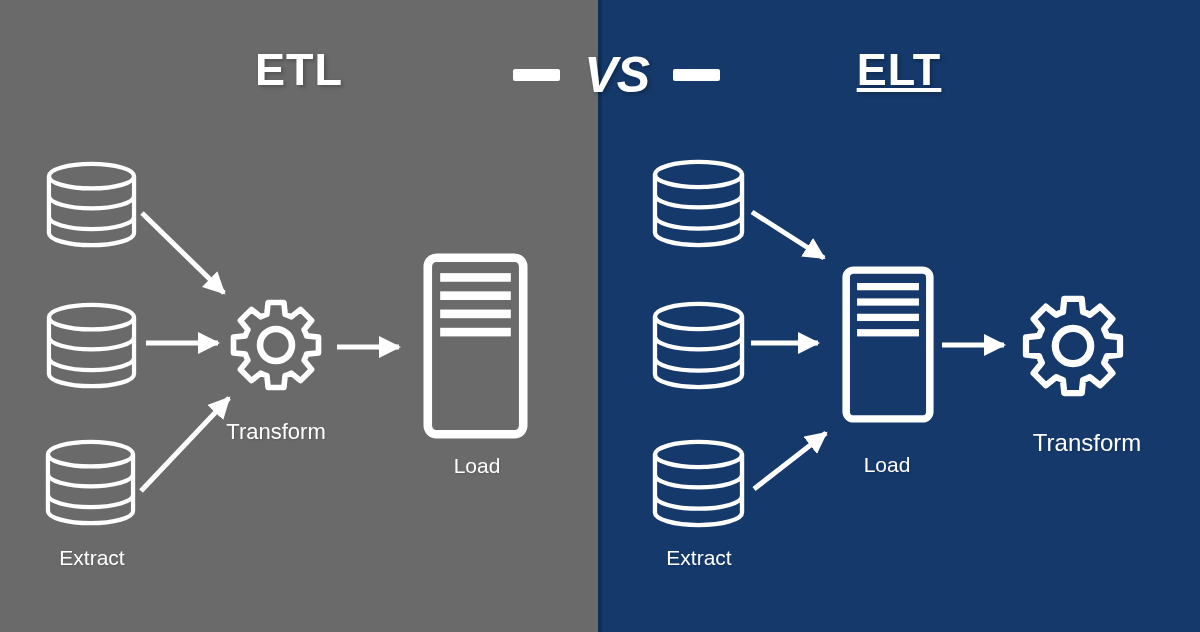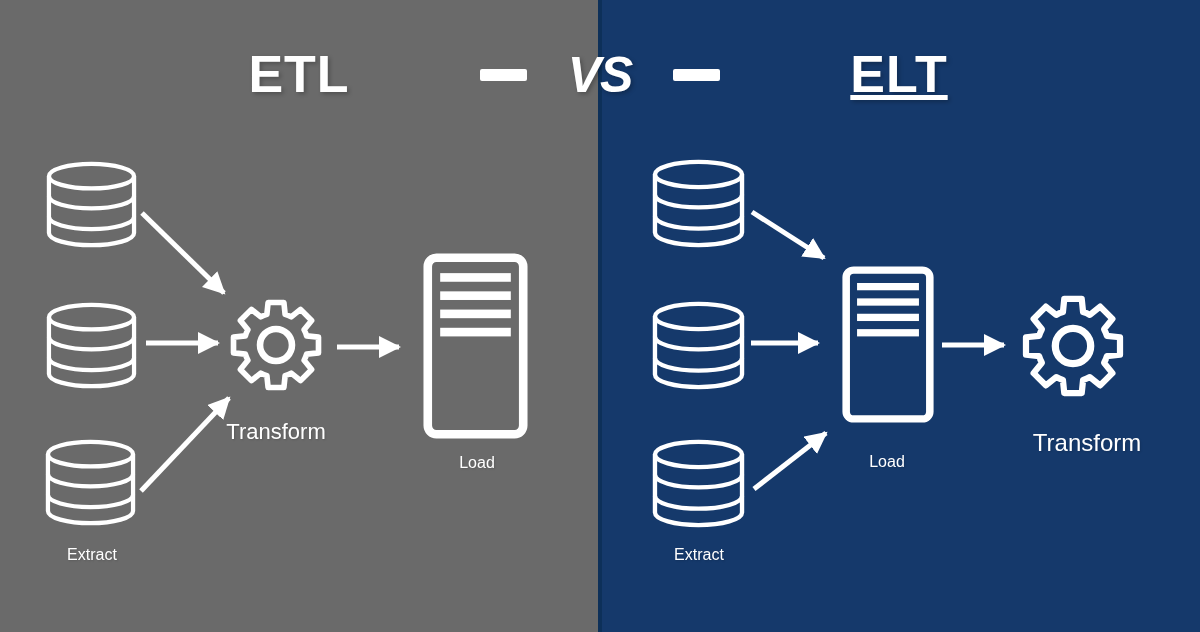--- a/index.html
+++ b/index.html
@@ -13,37 +13,37 @@
   .canvas{
     position:relative;width:1200px;height:632px;
     font-family:"Liberation Sans","DejaVu Sans",sans-serif;
     color:var(--fg);
   }
   .panel{position:absolute;top:0;height:632px;}
   .panel.left{left:0;width:598px;background:var(--left-bg);}
   .panel.right{left:598px;width:602px;background:var(--right-bg);border-left:4px solid var(--divider);}
   .abs{position:absolute;}
   .title{
-    position:absolute;top:44px;font-size:52px;font-weight:bold;
+    position:absolute;top:44px;font-size:45px;font-weight:bold;
     letter-spacing:1px;text-align:center;color:var(--fg);
     text-shadow:2px 2px 4px rgba(0,0,0,.25);
   }
   .title.etl{left:0;width:598px;}
   .title.elt{left:598px;width:602px;text-decoration:underline;}
   .vs-group{
     position:absolute;left:480px;top:50px;width:240px;height:50px;
-    display:flex;align-items:center;justify-content:space-between;gap:16px;z-index:5;
+    display:flex;align-items:center;justify-content:flex-end;gap:22px;z-index:5;
   }
   .vs-dash{width:47px;height:12px;background:var(--fg);border-radius:2px;flex:0 0 auto;}
   .vs-text{
     font-size:50px;font-weight:bold;font-style:italic;line-height:1;
     letter-spacing:-1px;padding:0 2px;text-shadow:2px 2px 4px rgba(0,0,0,.25);
   }
   .label{
-    position:absolute;font-size:16px;color:var(--fg);white-space:nowrap;
+    position:absolute;font-size:21px;color:var(--fg);white-space:nowrap;
     transform:translateX(-50%);text-shadow:1px 1px 2px rgba(0,0,0,.15);
   }
   svg.icon{display:block;overflow:visible;}
   .stroke{fill:none;stroke:var(--fg);}
   #db .stroke{stroke-width:4.5;}
   #srv .frame{fill:none;stroke:var(--fg);stroke-width:9;}
   #srv .bar{fill:var(--fg);stroke:none;}
   .gear-body{fill:none;stroke:var(--fg);stroke-width:6;stroke-linejoin:round;}
   .gear-hole{fill:none;stroke:var(--fg);stroke-width:7;}
   svg.arrows{position:absolute;left:0;top:0;z-index:4;}

